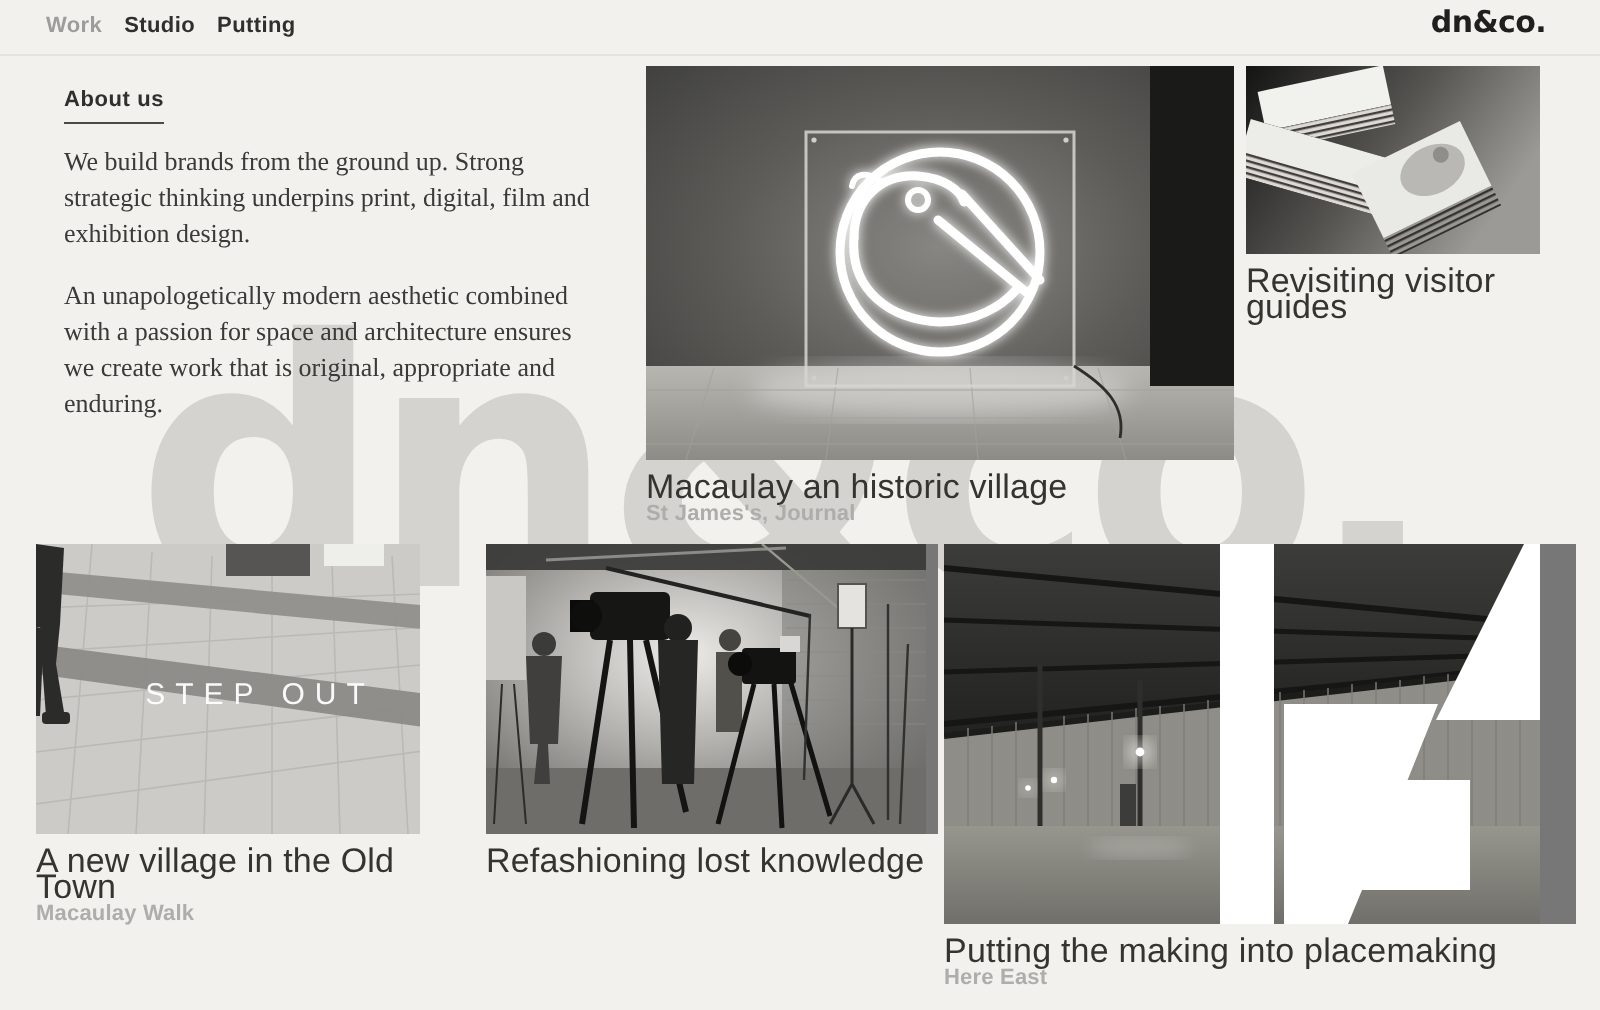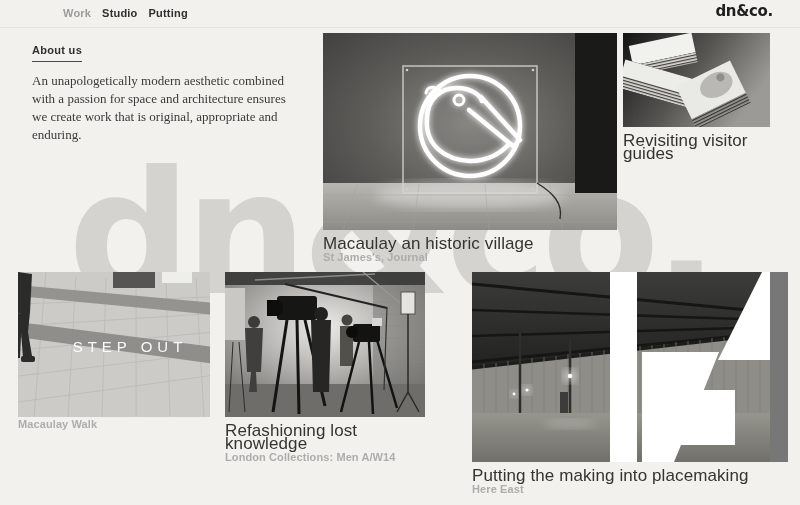--- a/index.html
+++ b/index.html
@@ -1,21 +1,21 @@
 <!DOCTYPE html>
 <html><head>
 <meta charset="utf-8">
 <style>
   html,body{margin:0;padding:0;}
   body{background:#f2f1ee;font-family:"Liberation Sans",sans-serif;}
   .page{position:relative;width:800px;height:505px;background:#f2f1ee;overflow:hidden;}
 
   
   .header{position:absolute;left:0;top:0;width:800px;height:27px;z-index:3;}
-  .nav{position:absolute;left:23px;top:7px;display:flex;gap:11px;margin-left:40px;}
+  .nav{position:absolute;left:23px;top:7px;display:flex;gap:11px;}
   .nav-item{font-size:11px;font-weight:bold;color:#2f2f2d;letter-spacing:.2px;cursor:pointer;text-decoration:none;}
   .nav-item.current{color:#9d9c9a;}
   .logo{position:absolute;right:27px;top:2px;font-family:"DejaVu Sans",sans-serif;font-size:15px;font-weight:bold;color:#1f1f1e;letter-spacing:-.3px;cursor:pointer;text-decoration:none;}
   .divider{position:absolute;left:0;top:27px;width:800px;height:1px;background:#e4e3e0;z-index:3;}
 
   
   .watermark{position:absolute;left:68px;top:148px;z-index:1;font-family:"DejaVu Sans",sans-serif;font-weight:bold;font-size:172px;line-height:1;letter-spacing:-6px;color:#d4d3d0;white-space:nowrap;user-select:none;}
 
   
   .about{position:absolute;left:32px;top:40px;width:272px;z-index:2;text-align:left;}
@@ -26,21 +26,21 @@
   
   .card{position:absolute;z-index:2;display:block;text-decoration:none;cursor:pointer;}
   .art{position:relative;width:100%;overflow:hidden;background:#777;}
   .art svg{display:block;}
   .cap-title{margin-top:7px;font-size:17px;line-height:13px;font-weight:normal;color:#343431;letter-spacing:.1px;}
   .cap-sub{margin-top:1px;font-size:11px;line-height:13px;font-weight:bold;color:#aeadab;letter-spacing:.1px;}
 
   .card-branding{left:323px;top:33px;width:294px;}
   .card-guides{left:623px;top:33px;width:147px;}
   .card-stepout{left:18px;top:272px;width:192px;}
-  .card-refashion{left:225px;top:272px;width:200px;}
+  .card-refashion{left:243px;top:272px;width:226px;}
   .card-placemaking{left:472px;top:272px;width:316px;}
 </style>
 </head>
 <body>
 
 <div class="page">
 
   <div class="header">
     <nav class="nav">
       <a class="nav-item current">Work</a>
@@ -48,20 +48,21 @@
       <a class="nav-item">Putting</a>
     </nav>
     <a class="logo">dn&amp;co.</a>
   </div>
   <div class="divider"></div>
 
   <div class="watermark">dn&amp;co.</div>
 
   <section class="about">
     <span class="about-label">About us</span>
+    <p>We build brands from the ground up. Strong strategic thinking underpins print, digital, film and exhibition design.</p>
     <p>An unapologetically modern aesthetic combined with a passion for space and architecture ensures we create work that is original, appropriate and enduring.</p>
   </section>
 
   <a class="card card-branding">
     <div class="art" style="height:197px">
       <svg width="294" height="197" viewBox="0 0 294 197">
         <defs>
           <radialGradient id="wallG" cx="50%" cy="46%" r="78%">
             <stop offset="0%" stop-color="#84837f"></stop>
               <stop offset="45%" stop-color="#5d5c59"></stop>
@@ -166,20 +167,21 @@
         <rect x="144" y="0" width="30" height="11" fill="#eeeeea"></rect>
         <g fill="#2b2b29">
           <polygon points="0,0 14,2 12,40 0,42"></polygon>
           <polygon points="2,40 12,40 10,60 14,84 5,86 3,60"></polygon>
           <polygon points="0,42 4,42 2,86 0,86"></polygon>
           <rect x="3" y="84" width="14" height="6" rx="2"></rect>
         </g>
         <text x="112" y="80" text-anchor="middle" font-family="Liberation Sans, sans-serif" font-size="15" letter-spacing="5" fill="rgba(255,255,255,0.95)">STEP OUT</text>
       </svg>
     </div>
+    <div class="cap-title">A new village in the Old Town</div>
     <div class="cap-sub">Macaulay Walk</div>
   </a>
 
   <a class="card card-refashion">
     <div class="art" style="height:145px">
       <svg width="220" height="145" viewBox="0 0 220 145">
         <defs>
           <radialGradient id="setG" cx="45%" cy="38%" r="68%">
             <stop offset="0%" stop-color="#ecebe8"></stop>
               <stop offset="45%" stop-color="#b3b2ae"></stop>
@@ -221,21 +223,20 @@
           </g>
         <g stroke="#31312f" stroke-width="1.2">
             <path d="M201,30 V138 M211,50 L207,140 M162,35 L159,118"></path>
           </g>
         <g stroke="#2c2c2a" stroke-width="1">
             <path d="M8,70 L4,140 M14,70 L20,140"></path>
           </g>
       </svg>
     </div>
     <div class="cap-title">Refashioning lost knowledge</div>
-    <div class="cap-sub">London Collections: Men A/W14</div>
   </a>
 
   <a class="card card-placemaking">
     <div class="art" style="height:190px">
       <svg width="298" height="190" viewBox="0 0 298 190">
         <defs>
           <linearGradient id="roofG" x1="0" y1="0" x2="0" y2="1">
             <stop offset="0%" stop-color="#3c3c3a"></stop>
               <stop offset="100%" stop-color="#222220"></stop>
           </linearGradient>

